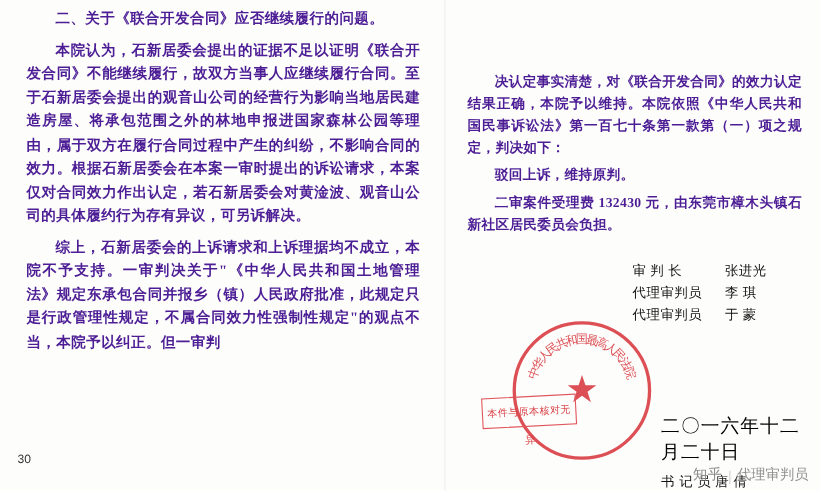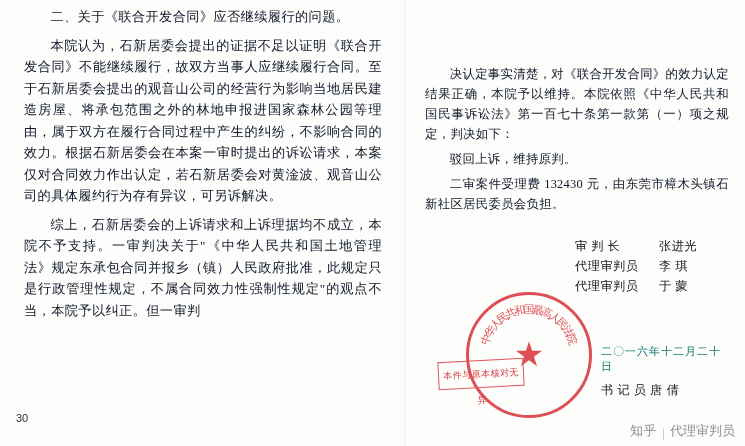--- a/index.html
+++ b/index.html
@@ -40,21 +40,22 @@
     padding: 64px 16px 0 20px;
     border-left: 1px solid #efefef;
   }
   p.para {
     margin: 0 0 7px 0;
     font-size: 13.2px;
     line-height: 21.5px;
     text-align: justify;
     text-indent: 2em;
     letter-spacing: 0.4px;
-    color: #0f172a;
+    color: #4c1d95;
+    font-weight: bold;
   }
   .col-right p.para {
     font-size: 12.4px;
     line-height: 20px;
     letter-spacing: 0.3px;
     margin: 0 0 5px 0;
   }
   .page-number {
     position: absolute;
     left: 16px;
@@ -73,25 +74,25 @@
     letter-spacing: 0.5px;
   }
   .sig-line {
     white-space: nowrap;
   }
   .sig-role {
     display: inline-block;
     min-width: 84px;
   }
   .date-line {
-    margin-top: 48px;
+    margin-top: 80px;
     padding-left: 176px;
-    font-size: 11px;
+    font-size: 17px;
     letter-spacing: 1px;
-    color: #0f766e;
+    color: #000000;
     position: relative;
     z-index: 3;
   }
   .clerk-line {
     margin-top: 8px;
     padding-left: 176px;
     font-size: 12.2px;
     letter-spacing: 0.6px;
     color: #151515;
     position: relative;

